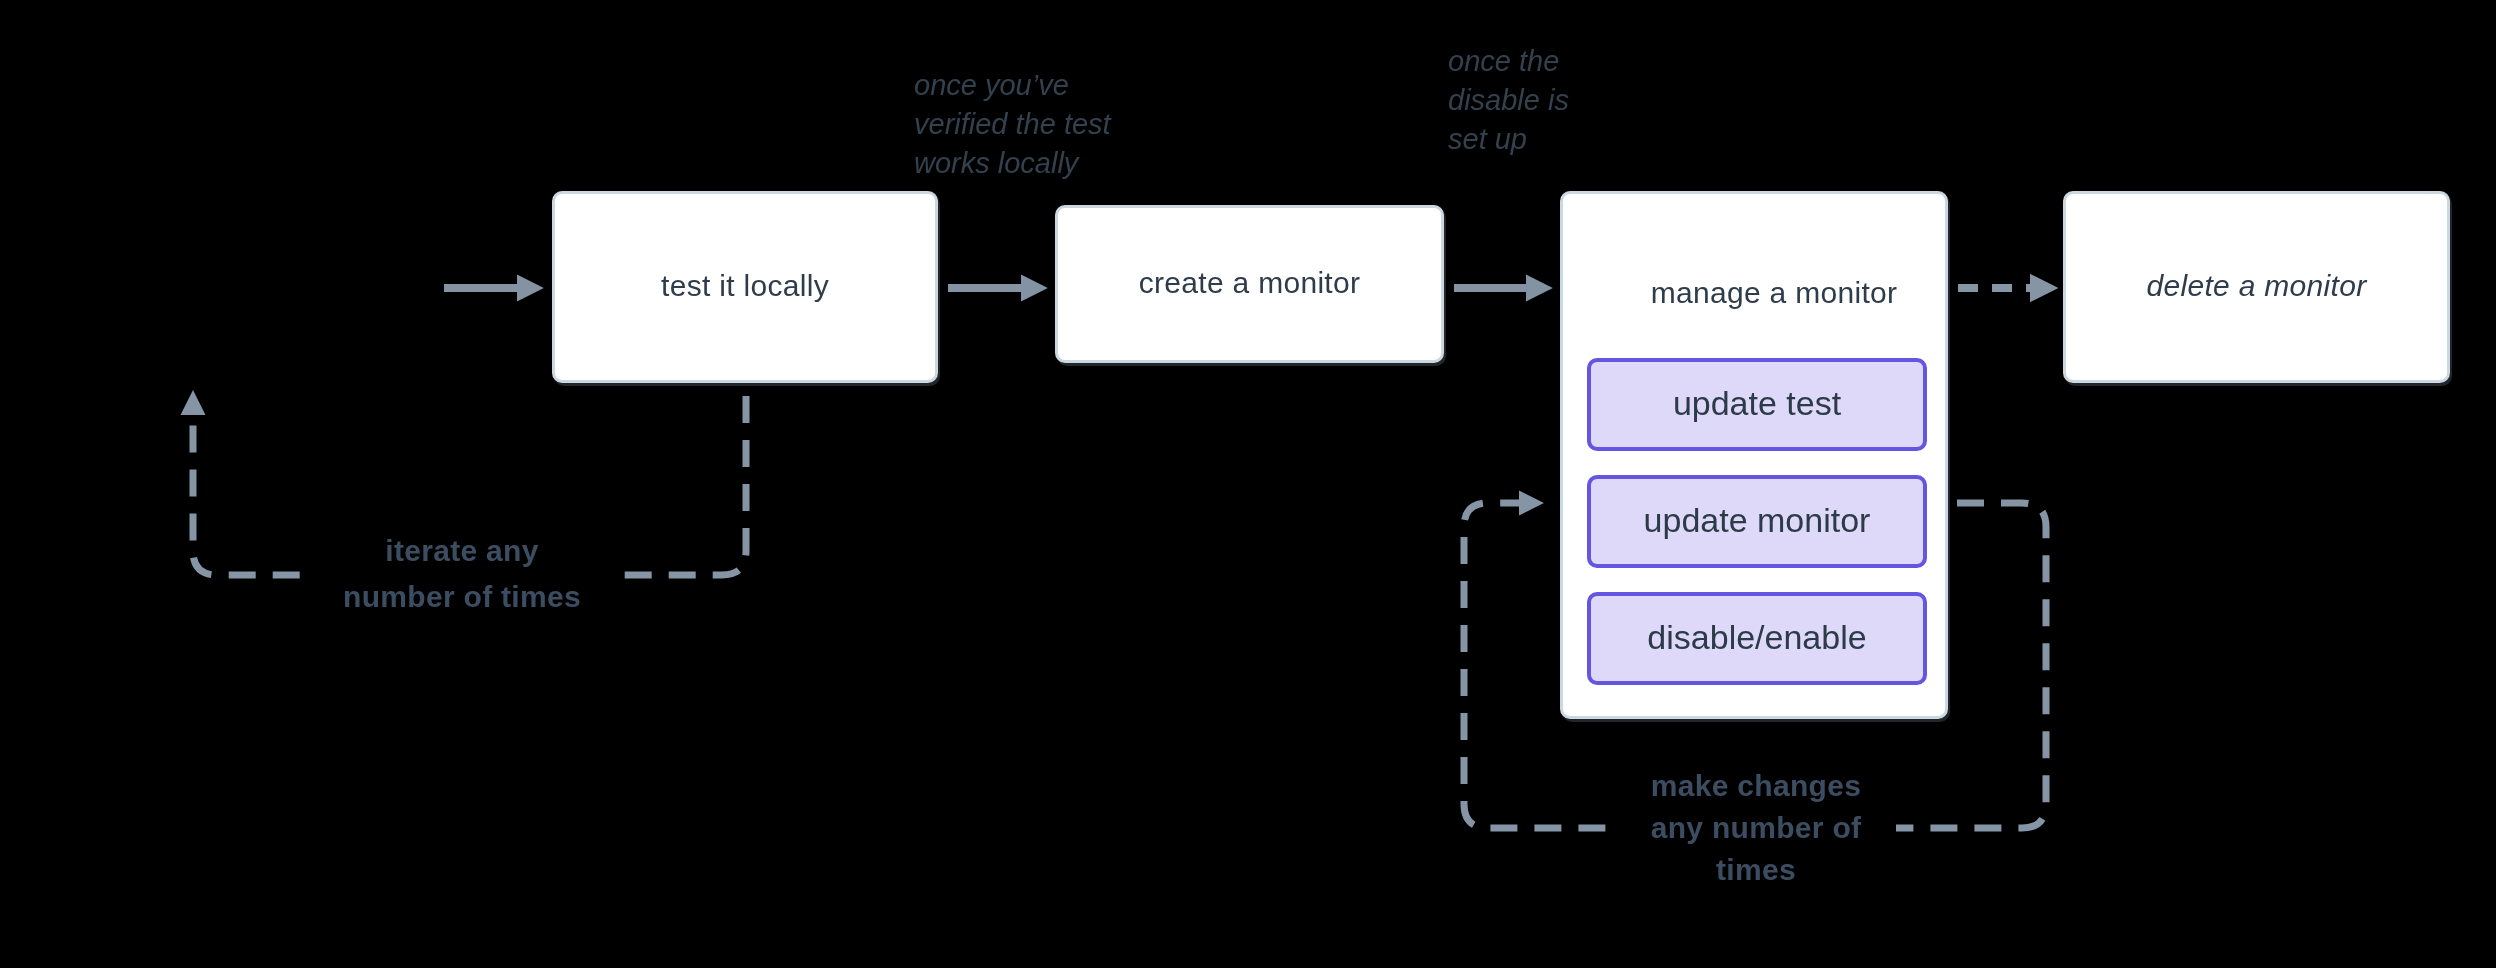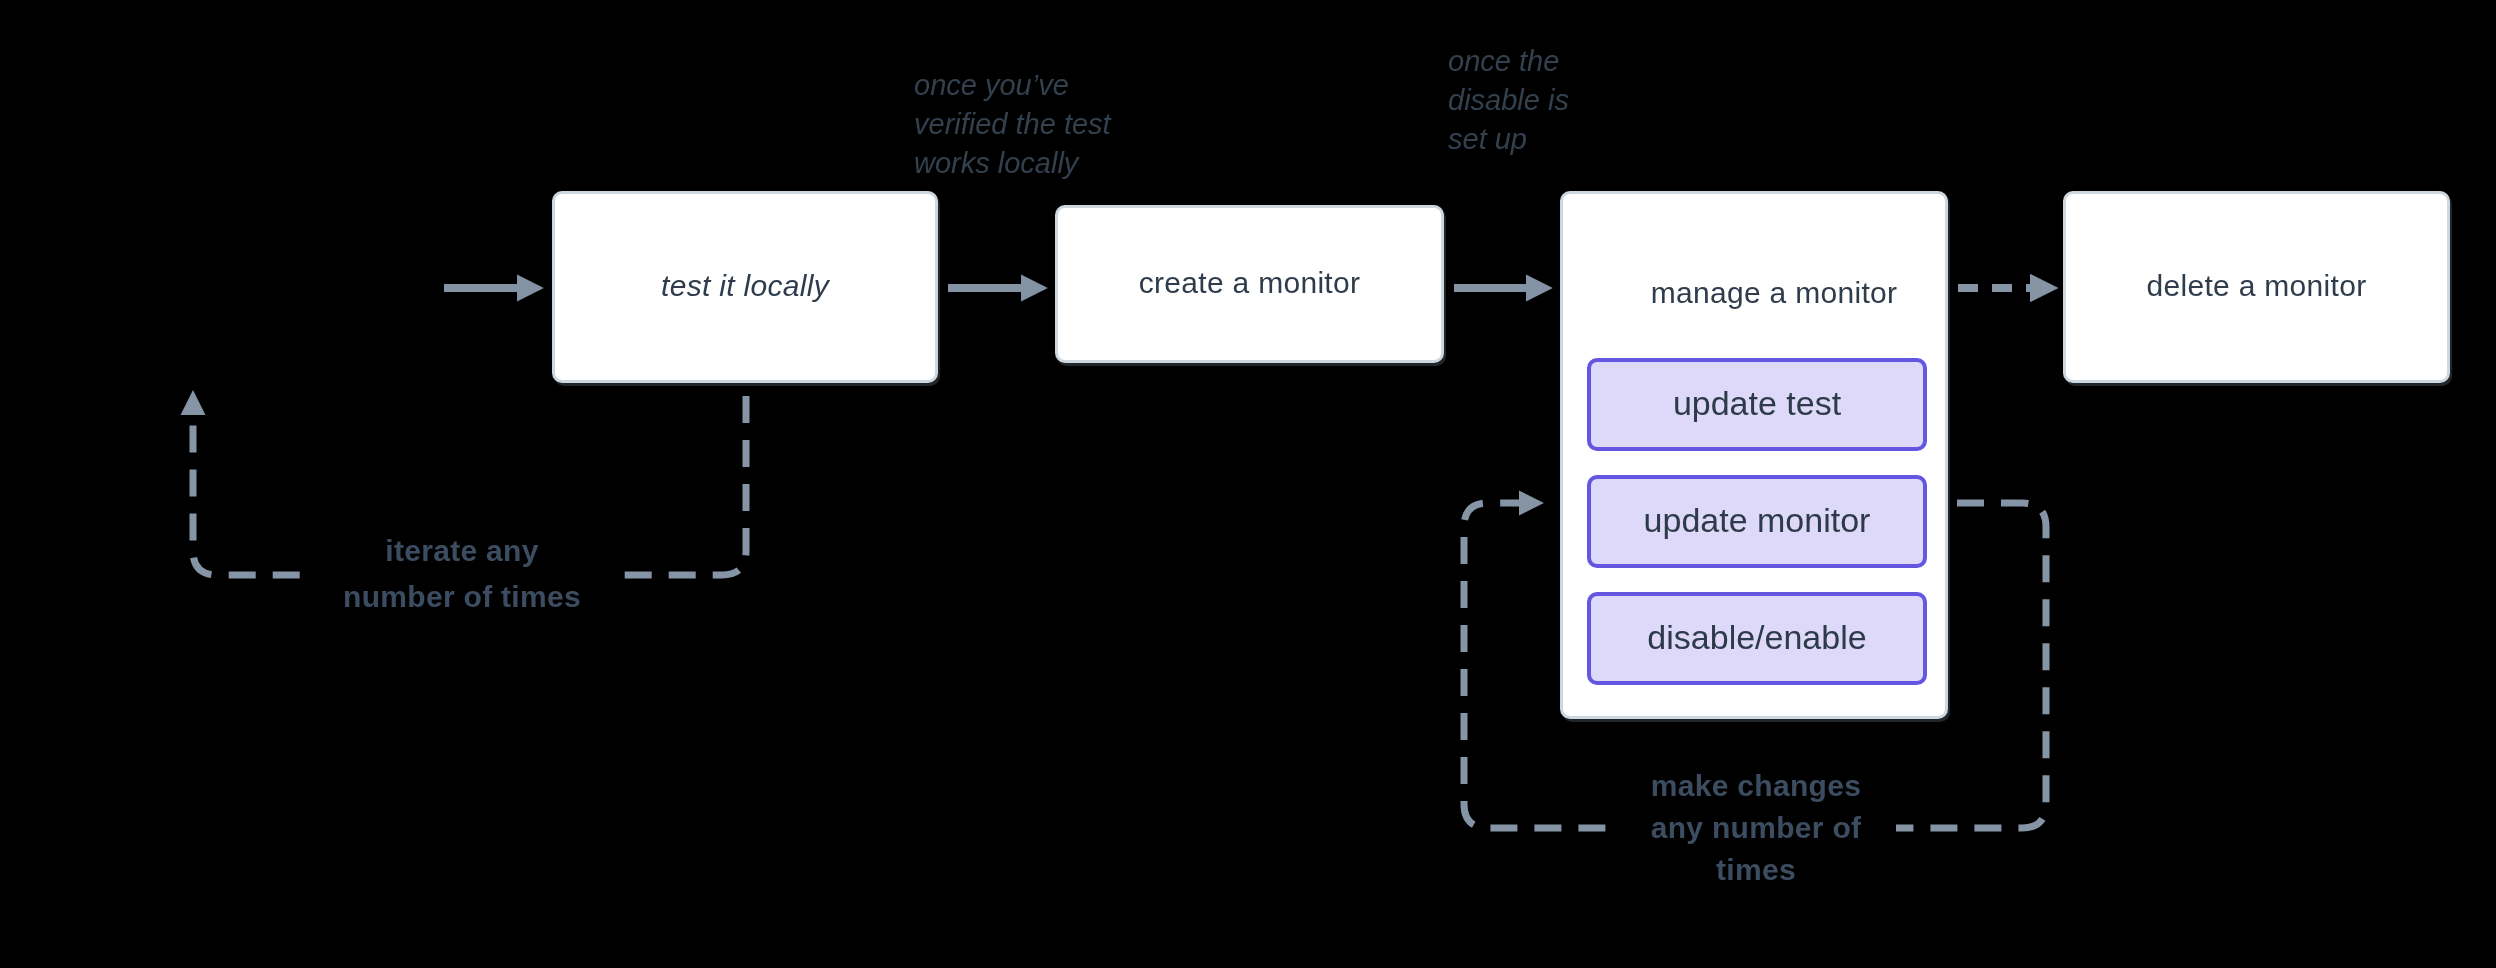--- a/index.html
+++ b/index.html
@@ -36,24 +36,24 @@
     color: #2e3c4b;
     font-size: 30px;
     font-weight: 500;
     letter-spacing: 0.3px;
   }
   .simple .node-label {
     top: 50%;
     transform: translateY(-54%);
   }
   #node-write   { left: 48px;   top: 191px; width: 384px; height: 192px; }
-  #node-test    { left: 552px;  top: 191px; width: 386px; height: 192px; font-style: italic; }
+  #node-test    { left: 552px;  top: 191px; width: 386px; height: 192px; }
   #node-create  { left: 1055px; top: 205px; width: 389px; height: 158px; }
   #node-manage  { left: 1560px; top: 191px; width: 388px; height: 528px; }
-  #node-delete  { left: 2063px; top: 191px; width: 387px; height: 192px; }
+  #node-delete  { left: 2063px; top: 191px; width: 387px; height: 192px; font-style: italic; }
   #node-manage .node-label { top: 82px; padding-left: 40px; }
   .subnode {
     position: absolute;
     left: 24px;
     width: 340px;
     height: 93px;
     background: #ded9f8;
     border: 4px solid #6456e0;
     border-radius: 10px;
     box-sizing: border-box;

